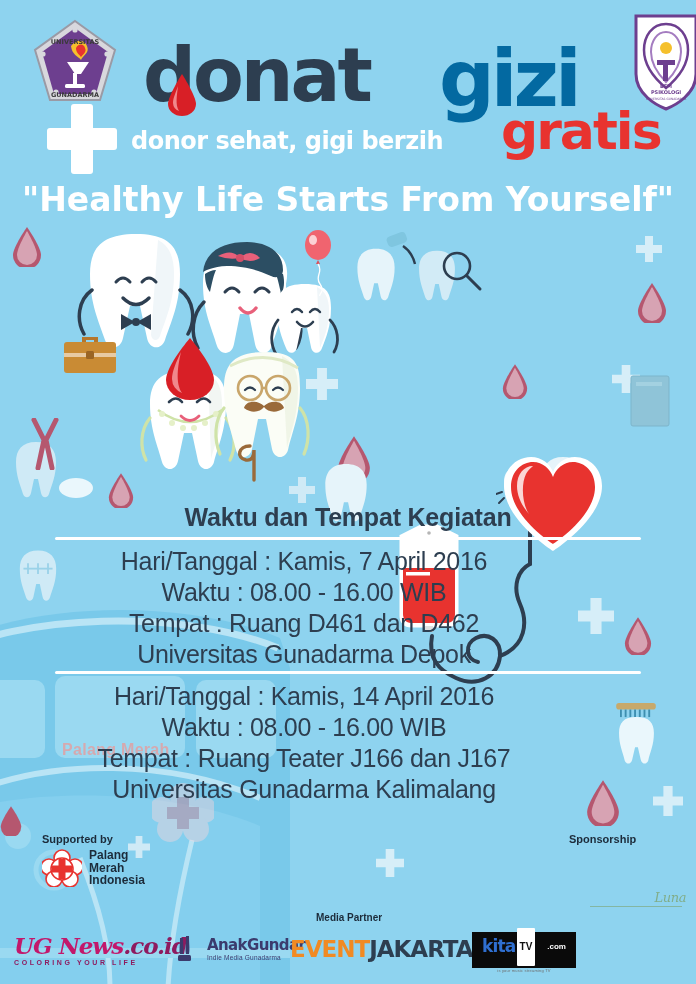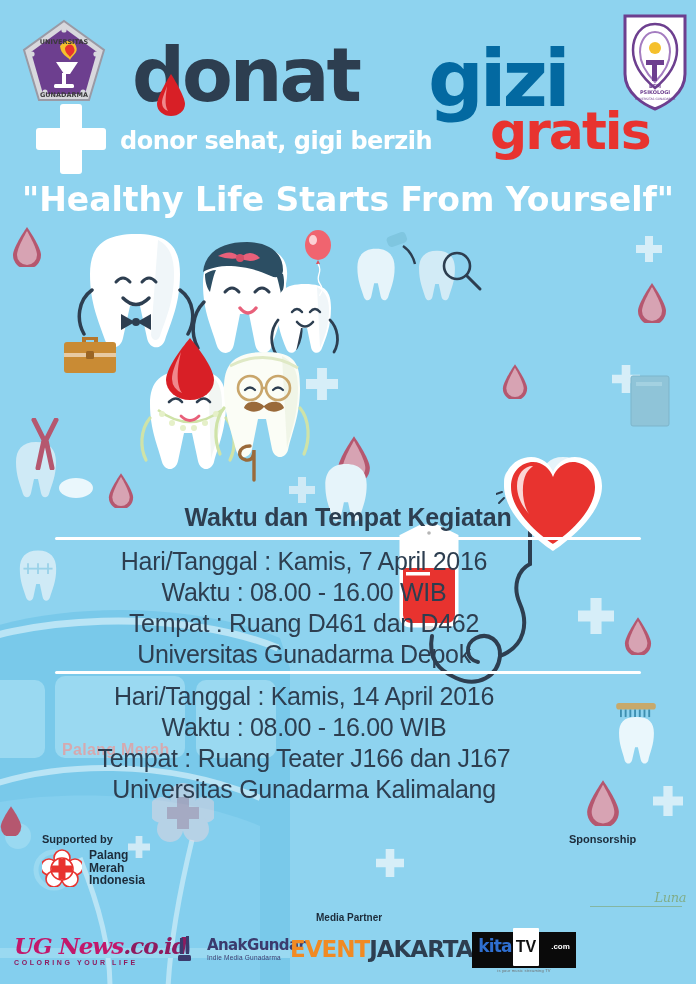--- a/index.html
+++ b/index.html
@@ -10,21 +10,21 @@
     background:#8ed3ef;
     font-family:"Liberation Sans", sans-serif;
     margin:0 auto;
   }
 
   
   .bg{position:absolute;inset:0;overflow:hidden;}
   .bus{position:absolute;left:-40px;top:608px;width:330px;height:380px;}
 
   
-  .hdr{position:absolute;left:4px;top:0;width:560px;height:175px;}
+  .hdr{position:absolute;left:15px;top:0;width:560px;height:175px;}
   .logo-ug{position:absolute;left:16px;top:18px;width:88px;height:92px;}
   .logo-bem{position:absolute;left:616px;top:12px;width:70px;height:100px;}
   .plus-big{position:absolute;left:32px;top:104px;width:70px;height:70px;}
   .plus-big .b1{position:absolute;left:24px;top:0;width:22px;height:70px;background:#fff;border-radius:3px;}
   .plus-big .b2{position:absolute;left:0;top:24px;width:70px;height:22px;background:#fff;border-radius:3px;}
 
   .word-donat{
     position:absolute;left:128px;top:38px;
     font-family:"DejaVu Sans", sans-serif;
     font-weight:bold;font-size:74px;line-height:74px;
@@ -111,21 +111,21 @@
   .anak .nm{font-family:"DejaVu Sans", sans-serif;font-weight:bold;font-size:15px;line-height:15px;color:#3b3b6d;letter-spacing:-.6px;}
   .anak .sb{font-size:6.5px;color:#3b3b6d;letter-spacing:.2px;margin-top:1px;}
 
   .evjk{position:absolute;left:290px;top:10px;font-family:"DejaVu Sans", sans-serif;font-weight:bold;font-size:23px;line-height:23px;letter-spacing:-1px;}
   .evjk .e{color:#f18a23;}
   .evjk .j{color:#2d3e50;}
 
   .kita{position:absolute;left:472px;top:932px;width:104px;height:36px;background:#0a0a0a;display:flex;align-items:center;justify-content:center;flex-direction:column;}
   .kita .row{display:flex;align-items:center;gap:1px;}
   .kita .k{font-family:"DejaVu Sans", sans-serif;font-weight:bold;font-size:17px;line-height:17px;color:#2f6fd0;letter-spacing:-.8px;}
-  .kita .tv{background:#fff;color:#111;font-weight:bold;font-size:16px;line-height:12px;padding:13px 3px;border-radius:1px;}
+  .kita .tv{background:#fff;color:#111;font-weight:bold;font-size:10px;line-height:12px;padding:13px 3px;border-radius:1px;}
   .kita .dc{color:#fff;font-size:8px;font-weight:bold;padding-left:11px;}
   .kita .tl{color:#6e6e6e;font-size:4px;margin-top:2px;letter-spacing:.2px;}
 
   .luna{position:absolute;left:590px;top:890px;width:96px;height:32px;text-align:right;}
   .luna .scr{font-family:"DejaVu Serif", serif;font-style:italic;font-size:13px;color:#7a9a55;opacity:.65;letter-spacing:-.4px;}
   .luna .ln{width:92px;height:1px;background:#7a9a55;opacity:.5;margin-top:1px;}
 </style>
 </head>
 <body>
 

